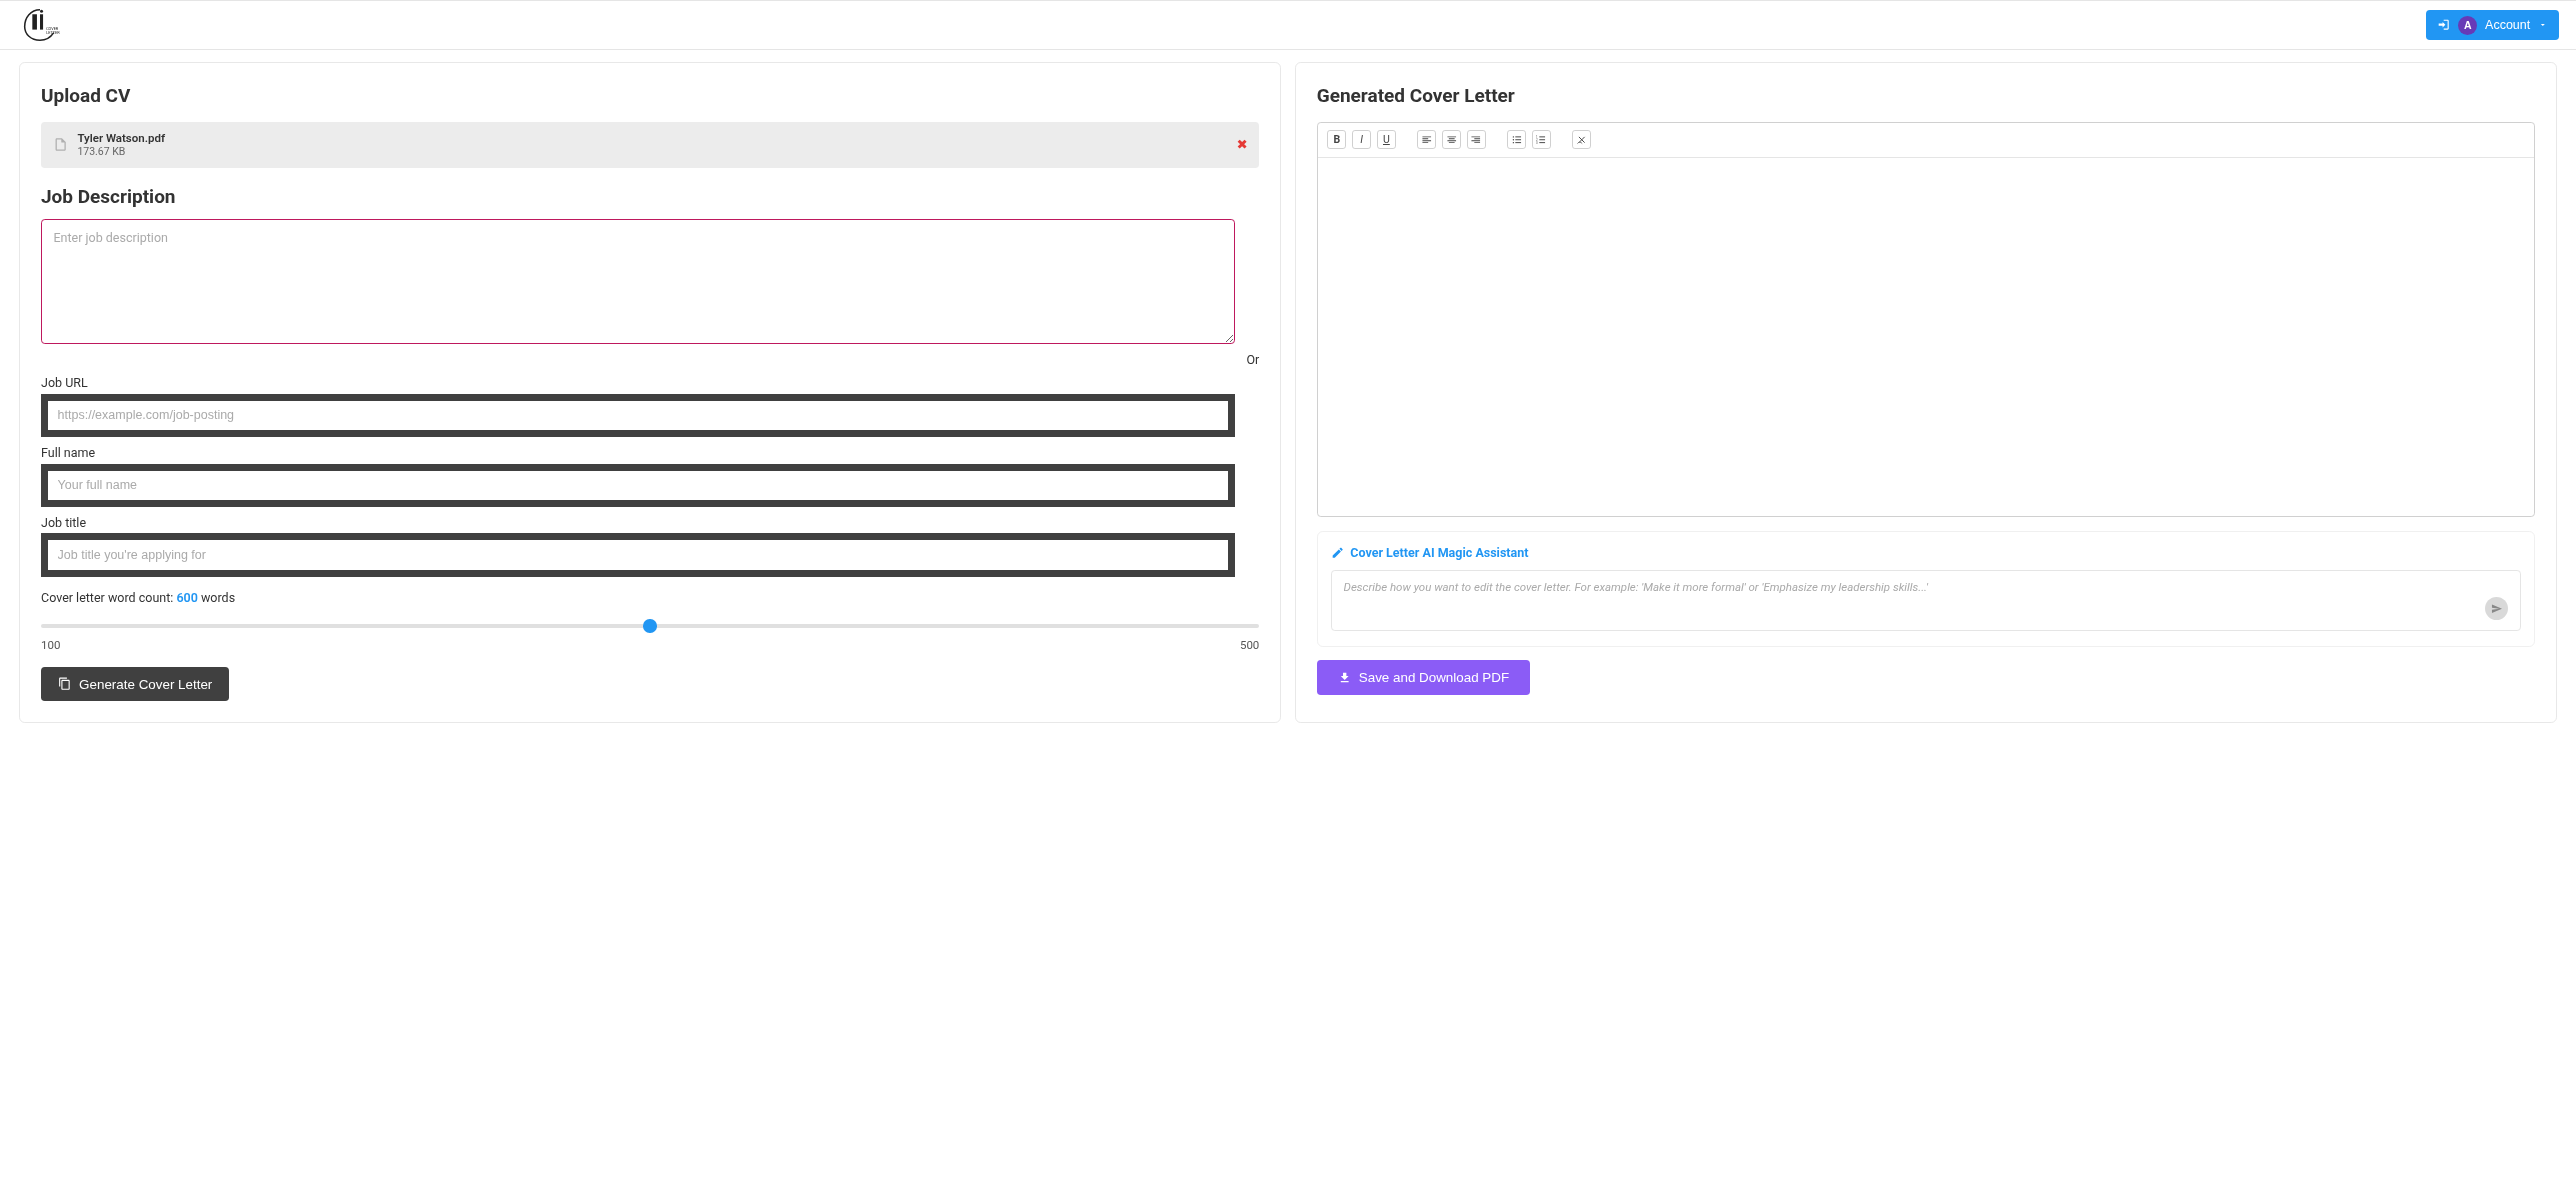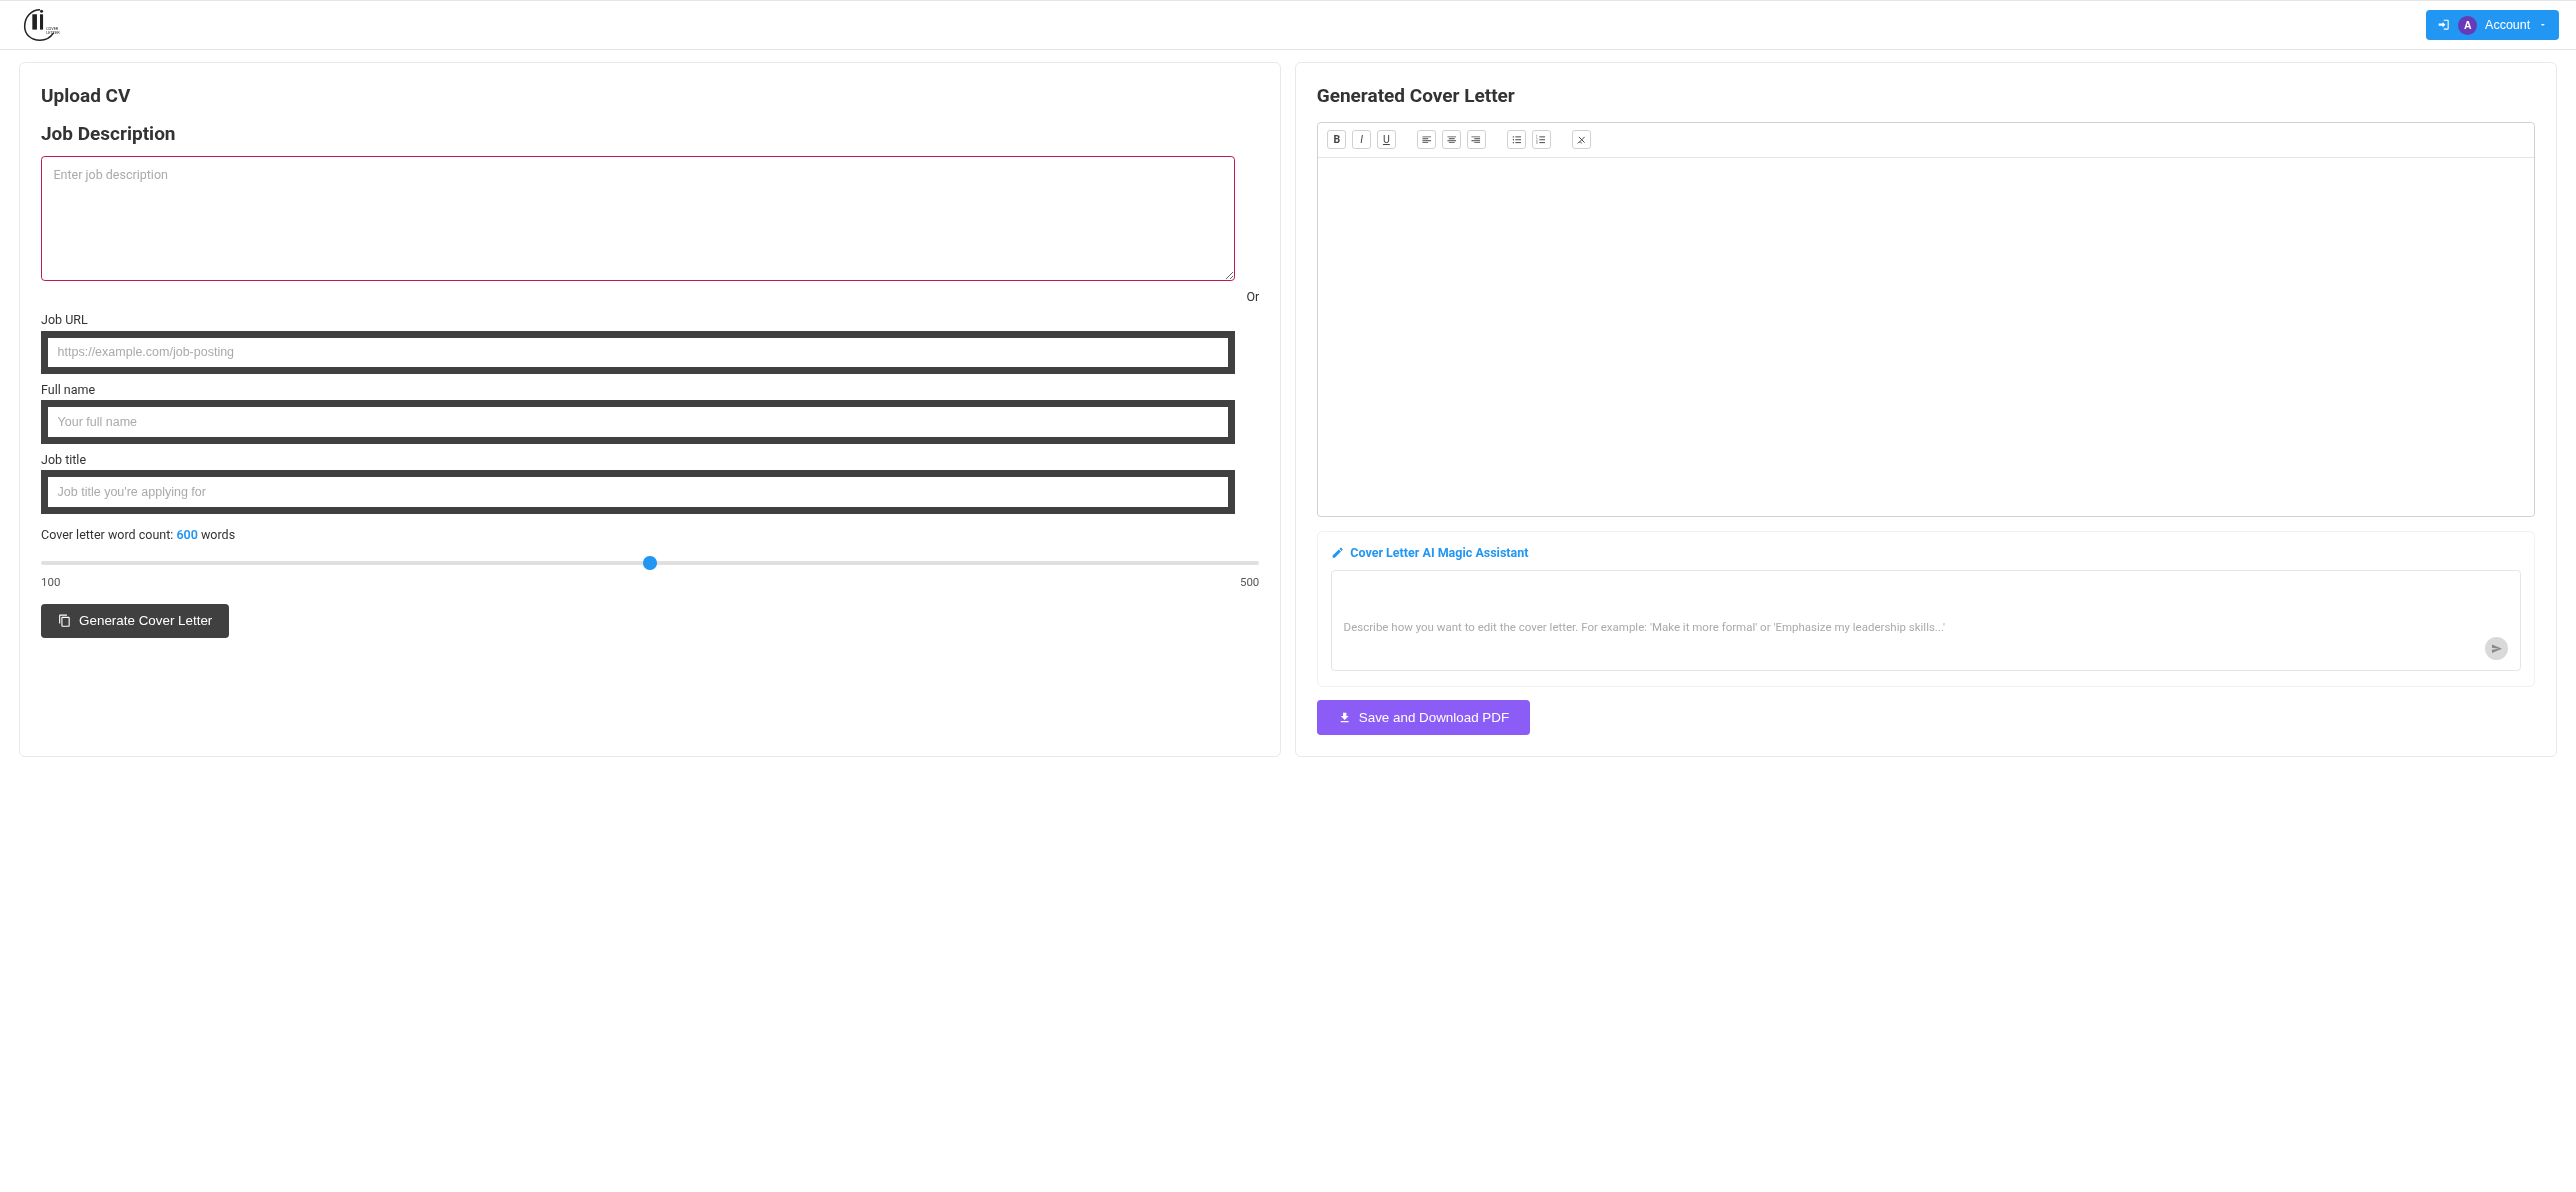--- a/index.html
+++ b/index.html
@@ -32,21 +32,21 @@
 .primary-btn { display: inline-flex; align-items: center; gap: 7.7px; background: #404040; color: #fff; border: none; border-radius: 3.8px; padding: 9.6px 17px; font-size: 13.4px; font-weight: 500; cursor: pointer; margin-top: 15.3px; }
 .editor-wrap { border: 1px solid #d0d0d0; border-radius: 3.8px; }
 .toolbar { display: flex; gap: 5.8px; padding: 7.7px 9.6px; border-bottom: 1px solid #e5e5e5; align-items: center; }
 .tool-divider { width: 9.6px; }
 .tool-btn { width: 19px; height: 19px; border: 1px solid #d0d0d0; border-radius: 2.9px; background: #fff; display: flex; align-items: center; justify-content: center; cursor: pointer; font-size: 10.5px; color: #444; }
 .tool-btn svg { width: 11.5px; height: 11.5px; }
 .editor-body { height: 358px; padding: 11.5px; }
 .assistant-box { border: 1px solid #f0f0f0; border-radius: 5.8px; padding: 13.4px 13.4px 15.3px 13.4px; margin-top: 13.4px; background: #fff; }
 .assistant-title { display: flex; align-items: center; gap: 5.8px; color: #2196F3; font-weight: 700; font-size: 12.5px; margin-bottom: 9.6px; }
 .assistant-input-wrap { border: 1px solid #e5e5e5; border-radius: 3.8px; padding: 9.6px 11.5px; display: flex; align-items: flex-start; gap: 9.6px; }
-.assistant-input { flex: 1; border: none; outline: none; font-size: 11.5px; color: #888; font-family: inherit; resize: none; height: 40px; margin-top: 40px; }
+.assistant-input { flex: 1; border: none; outline: none; font-size: 11.5px; font-style: italic; color: #888; font-family: inherit; resize: none; height: 40px; }
 .send-btn { width: 23px; height: 23px; border-radius: 50%; background: #d9d9d9; display: flex; align-items: center; justify-content: center; cursor: pointer; align-self: flex-end; }
 .send-btn svg { width: 11.5px; height: 11.5px; fill: #888; }
 .save-btn { display: inline-flex; align-items: center; gap: 7.7px; background: #8b5cf6; color: #fff; border: none; border-radius: 3.8px; padding: 9.6px 21px; font-size: 13.4px; font-weight: 500; cursor: pointer; margin-top: 13.4px; }
 ::placeholder { color: #aaa; }
 </style>
 </head>
 <body>
 
 <div class="topbar">
   <div class="logo">
@@ -69,20 +69,30 @@
         <path d="M7 10l5 5 5-5z"></path>
       </svg>
   </button>
 </div>
 
 <div class="main">
 
   <div class="panel">
     <div class="section-heading">Upload CV</div>
 
+    <div class="file-chip">
+      <svg class="file-icon" viewBox="0 0 24 24">
+          <path fill="#888" d="M14 2H6c-1.1 0-2 .9-2 2v16c0 1.1.9 2 2 2h12c1.1 0 2-.9 2-2V8l-6-6zM6 20V4h7v5h5v11H6z"></path>
+        </svg>
+      <div>
+        <div class="file-name">Tyler Watson.pdf</div>
+        <div class="file-size">173.67 KB</div>
+      </div>
+      <span class="file-remove">✖</span>
+    </div>
 
     <div class="sub-heading">Job Description</div>
     <textarea class="textarea" placeholder="Enter job description" style=""></textarea>
     <div class="or-text">Or</div>
 
     <label class="field-label">Job URL</label>
     <input class="text-input" type="text" placeholder="https://example.com/job-posting" style="">
 
     <label class="field-label">Full name</label>
     <input class="text-input" type="text" placeholder="Your full name" style="">

